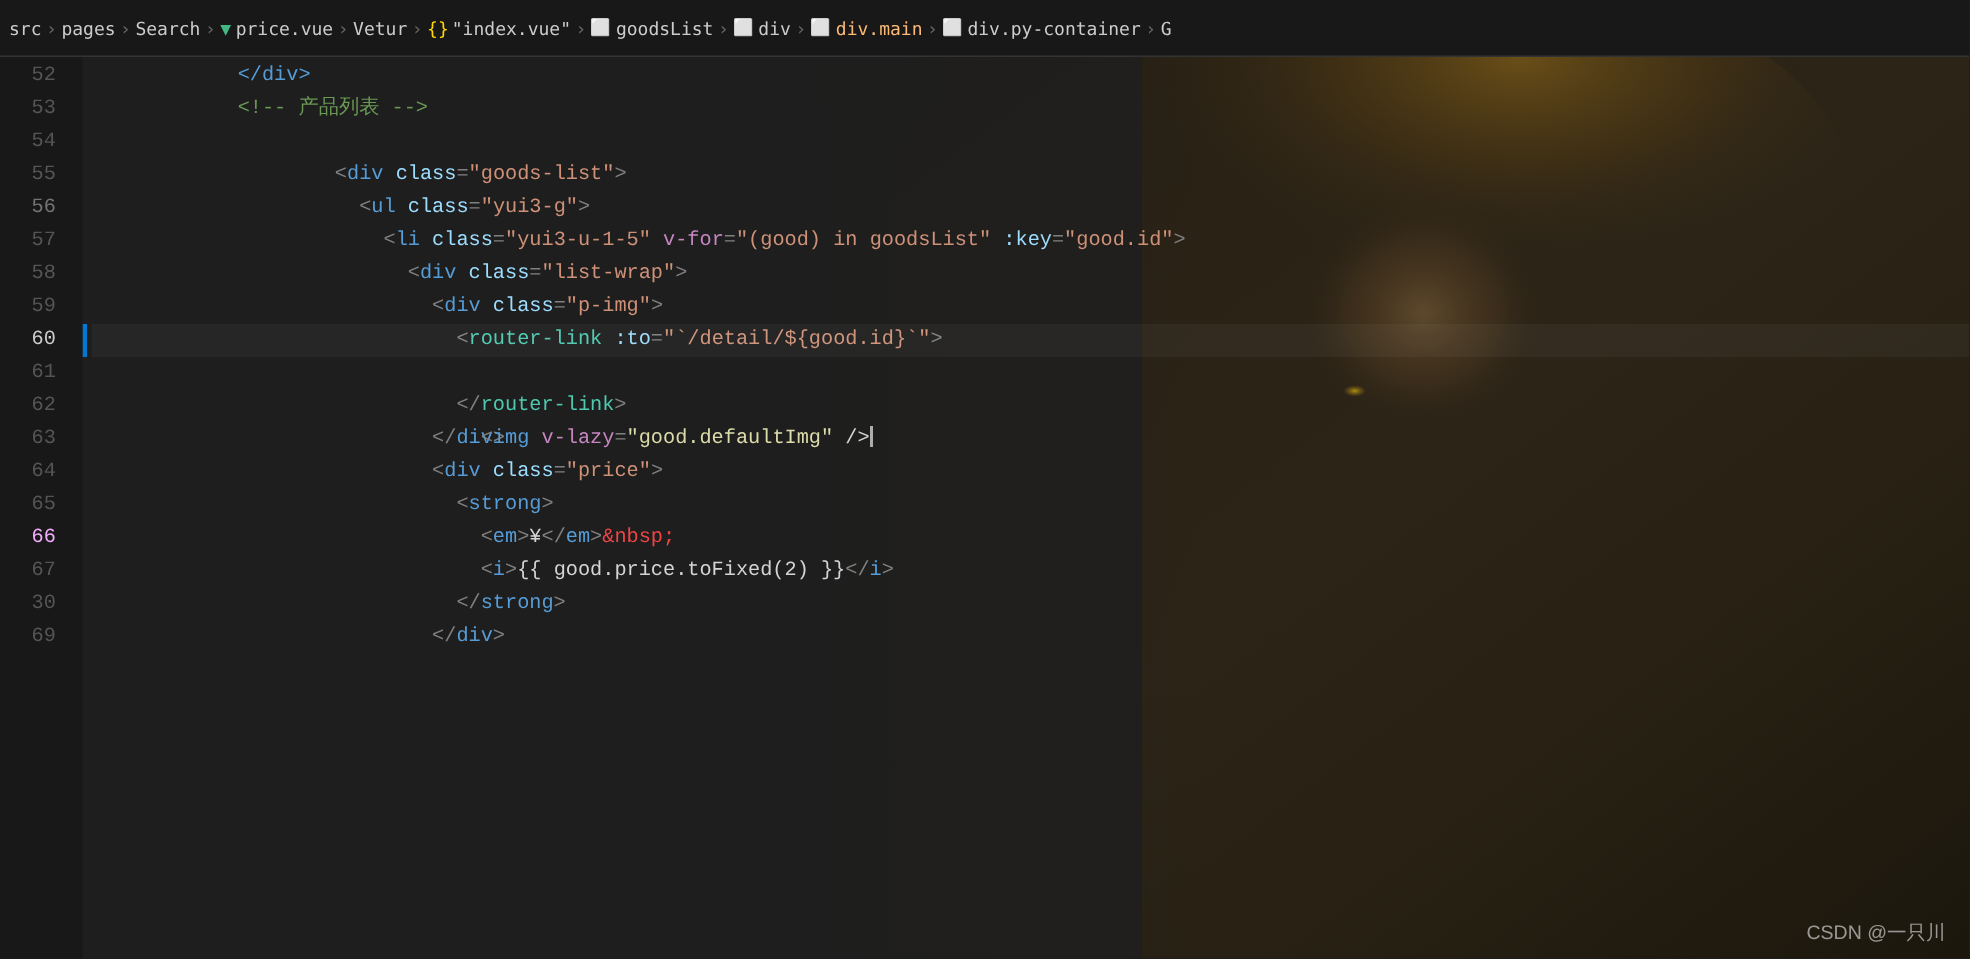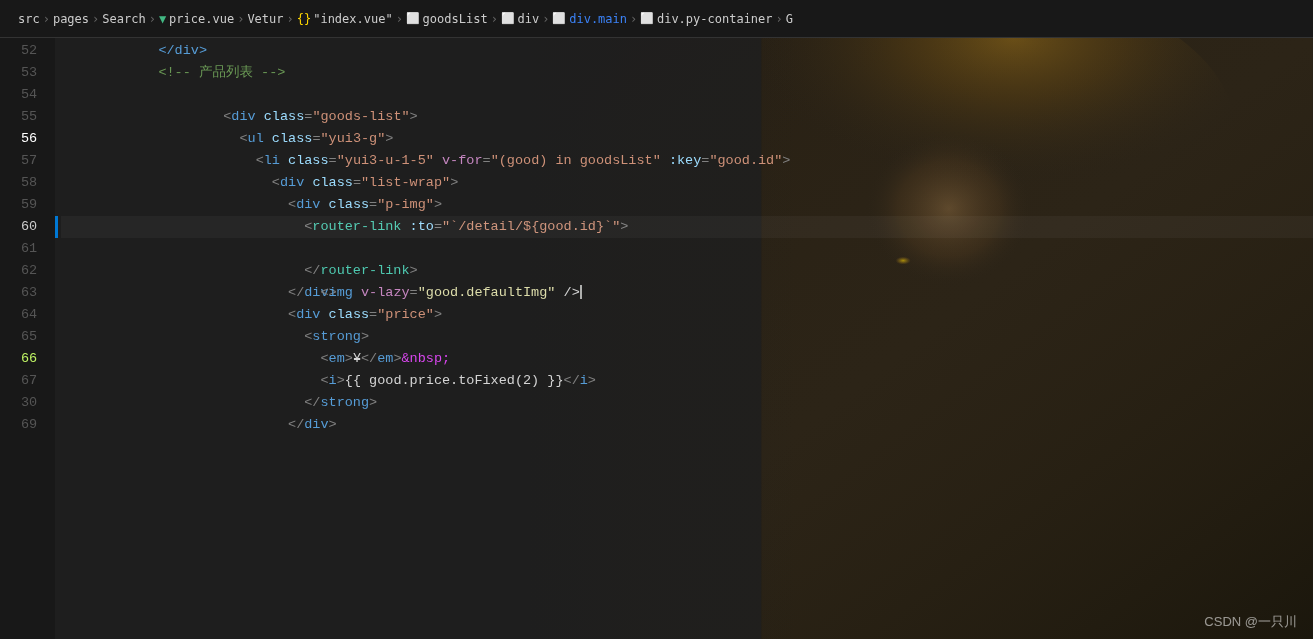--- a/index.html
+++ b/index.html
@@ -68,21 +68,21 @@
 
       <linearGradient id="fadeLeft" x1="0%" y1="0%" x2="100%" y2="0%">
         <stop offset="0%" stop-color="#1e1e1e" stop-opacity="1"></stop>
         <stop offset="40%" stop-color="#1e1e1e" stop-opacity="0.3"></stop>
         <stop offset="100%" stop-color="#1e1e1e" stop-opacity="0"></stop>
       </linearGradient>
       <rect width="35%" height="100%" fill="url(#fadeLeft)"></rect>
     </svg>
   </div>
 
-  <div style="position:relative; z-index:20; height:38px; background:rgba(24,24,24,0.98); display:flex; align-items:center; padding:0 18px; font-family:Consolas,monospace; font-size:12px; border-bottom:1px solid #333; gap:0; overflow:hidden; flex-wrap:nowrap;">
+  <div style="position:relative; z-index:20; height:38px; background:rgba(24,24,24,0.98); display:flex; align-items:center; padding:0 6px; font-family:Consolas,monospace; font-size:12px; border-bottom:1px solid #333; gap:0; overflow:hidden; flex-wrap:nowrap;">
 
     <span style="color:#cccccc;">src</span>
     <span style="color:#666; margin:0 3px;">›</span>
 
     <span style="color:#cccccc;">pages</span>
     <span style="color:#666; margin:0 3px;">›</span>
 
     <span style="color:#cccccc; cursor:pointer;">Search</span>
     <span style="color:#666; margin:0 3px;">›</span>
 
@@ -99,48 +99,48 @@
 
     <span style="color:#9cdcfe; margin-right:3px; font-size:11px;">⬜</span>
     <span style="color:#cccccc; cursor:pointer;">goodsList</span>
     <span style="color:#666; margin:0 3px;">›</span>
 
     <span style="color:#9cdcfe; margin-right:3px; font-size:11px;">⬜</span>
     <span style="color:#cccccc; cursor:pointer;">div</span>
     <span style="color:#666; margin:0 3px;">›</span>
 
     <span style="color:#9cdcfe; margin-right:3px; font-size:11px;">⬜</span>
-    <span style="color:#3b82f6; cursor:pointer;">div.main</span>
+    <span style="color:#fdba74; cursor:pointer;">div.main</span>
     <span style="color:#666; margin:0 3px;">›</span>
 
     <span style="color:#9cdcfe; margin-right:3px; font-size:11px;">⬜</span>
     <span style="color:#cccccc; cursor:pointer;">div.py-container</span>
     <span style="color:#666; margin:0 3px;">›</span>
 
     <span style="color:#cccccc;">G</span>
   </div>
 
   <div style="position:relative; z-index:10; display:flex; height:601px; font-family:Consolas,'Courier New',monospace; font-size:13.5px; line-height:22px;">
 
     <div style="background:rgba(24,24,24,0.92); min-width:52px; text-align:right; padding-right:18px; padding-top:2px; color:#555; user-select:none; flex-shrink:0; position:relative; z-index:15;">
       <span style="display:block; height:22px; line-height:22px; color:#555;">52</span>
       <span style="display:block; height:22px; line-height:22px; color:#555;">53</span>
       <span style="display:block; height:22px; line-height:22px; color:#555;">54</span>
       <span style="display:block; height:22px; line-height:22px; color:#555;">55</span>
-      <span style="display:block; height:22px; line-height:22px; color:#ffffff;margin-left:21px;">56</span>
+      <span style="display:block; height:22px; line-height:22px; color:#737373;margin-left:21px;">56</span>
       <span style="display:block; height:22px; line-height:22px; color:#555;">57</span>
       <span style="display:block; height:22px; line-height:22px; color:#555;">58</span>
       <span style="display:block; height:22px; line-height:22px; color:#555;">59</span>
       <span style="display:block; height:22px; line-height:22px; color:#ccc;">60</span>
       <span style="display:block; height:22px; line-height:22px; color:#555;">61</span>
       <span style="display:block; height:22px; line-height:22px; color:#555;">62</span>
       <span style="display:block; height:22px; line-height:22px; color:#555;">63</span>
       <span style="display:block; height:22px; line-height:22px; color:#555;">64</span>
       <span style="display:block; height:22px; line-height:22px; color:#555;">65</span>
-      <span style="display:block; height:22px; line-height:22px; color:#bef264;">66</span>
+      <span style="display:block; height:22px; line-height:22px; color:#f0abfc;">66</span>
       <span style="display:block; height:22px; line-height:22px; color:#555;">67</span>
       <span style="display:block; height:22px; line-height:22px; color:#555;">30</span>
       <span style="display:block; height:22px; line-height:22px; color:#555;">69</span>
     </div>
 
     <div style="flex:1; padding-top:2px; padding-left:6px; position:relative; z-index:15; overflow:hidden;">
 
       <div style="height:22px; line-height:22px; white-space:pre; display:flex; align-items:center;">
         <span style="color:#569cd6;">            &lt;/div&gt;</span>
       </div>
@@ -189,21 +189,21 @@
 
       <div style="height:22px; line-height:22px; white-space:pre;">
         <span style="color:#d4d4d4;">                    </span><span style="color:#808080;">&lt;</span><span style="color:#569cd6;">div</span><span style="color:#d4d4d4;"> </span><span style="color:#9cdcfe;">class</span><span style="color:#808080;">=</span><span style="color:#ce9178;">"price"</span><span style="color:#808080;">&gt;</span>
       </div>
 
       <div style="height:22px; line-height:22px; white-space:pre;">
         <span style="color:#d4d4d4;">                      </span><span style="color:#808080;">&lt;</span><span style="color:#569cd6;">strong</span><span style="color:#808080;">&gt;</span>
       </div>
 
       <div style="height:22px; line-height:22px; white-space:pre;">
-        <span style="color:#d4d4d4;">                        </span><span style="color:#808080;">&lt;</span><span style="color:#569cd6;">em</span><span style="color:#808080;">&gt;</span><span style="color:#d4d4d4;">¥</span><span style="color:#808080;">&lt;/</span><span style="color:#569cd6;">em</span><span style="color:#808080;">&gt;</span><span style="color:#d946ef;">&amp;nbsp;</span>
+        <span style="color:#d4d4d4;">                        </span><span style="color:#808080;">&lt;</span><span style="color:#569cd6;">em</span><span style="color:#808080;">&gt;</span><span style="color:#d4d4d4;">¥</span><span style="color:#808080;">&lt;/</span><span style="color:#569cd6;">em</span><span style="color:#808080;">&gt;</span><span style="color:#ef4444;">&amp;nbsp;</span>
       </div>
 
       <div style="height:22px; line-height:22px; white-space:pre;">
         <span style="color:#d4d4d4;">                        </span><span style="color:#808080;">&lt;</span><span style="color:#569cd6;">i</span><span style="color:#808080;">&gt;</span><span style="color:#d4d4d4;">{{ good.price.toFixed(2) }}</span><span style="color:#808080;">&lt;/</span><span style="color:#569cd6;">i</span><span style="color:#808080;">&gt;</span>
       </div>
 
       <div style="height:22px; line-height:22px; white-space:pre;">
         <span style="color:#d4d4d4;">                      </span><span style="color:#808080;">&lt;/</span><span style="color:#569cd6;">strong</span><span style="color:#808080;">&gt;</span>
       </div>
 

